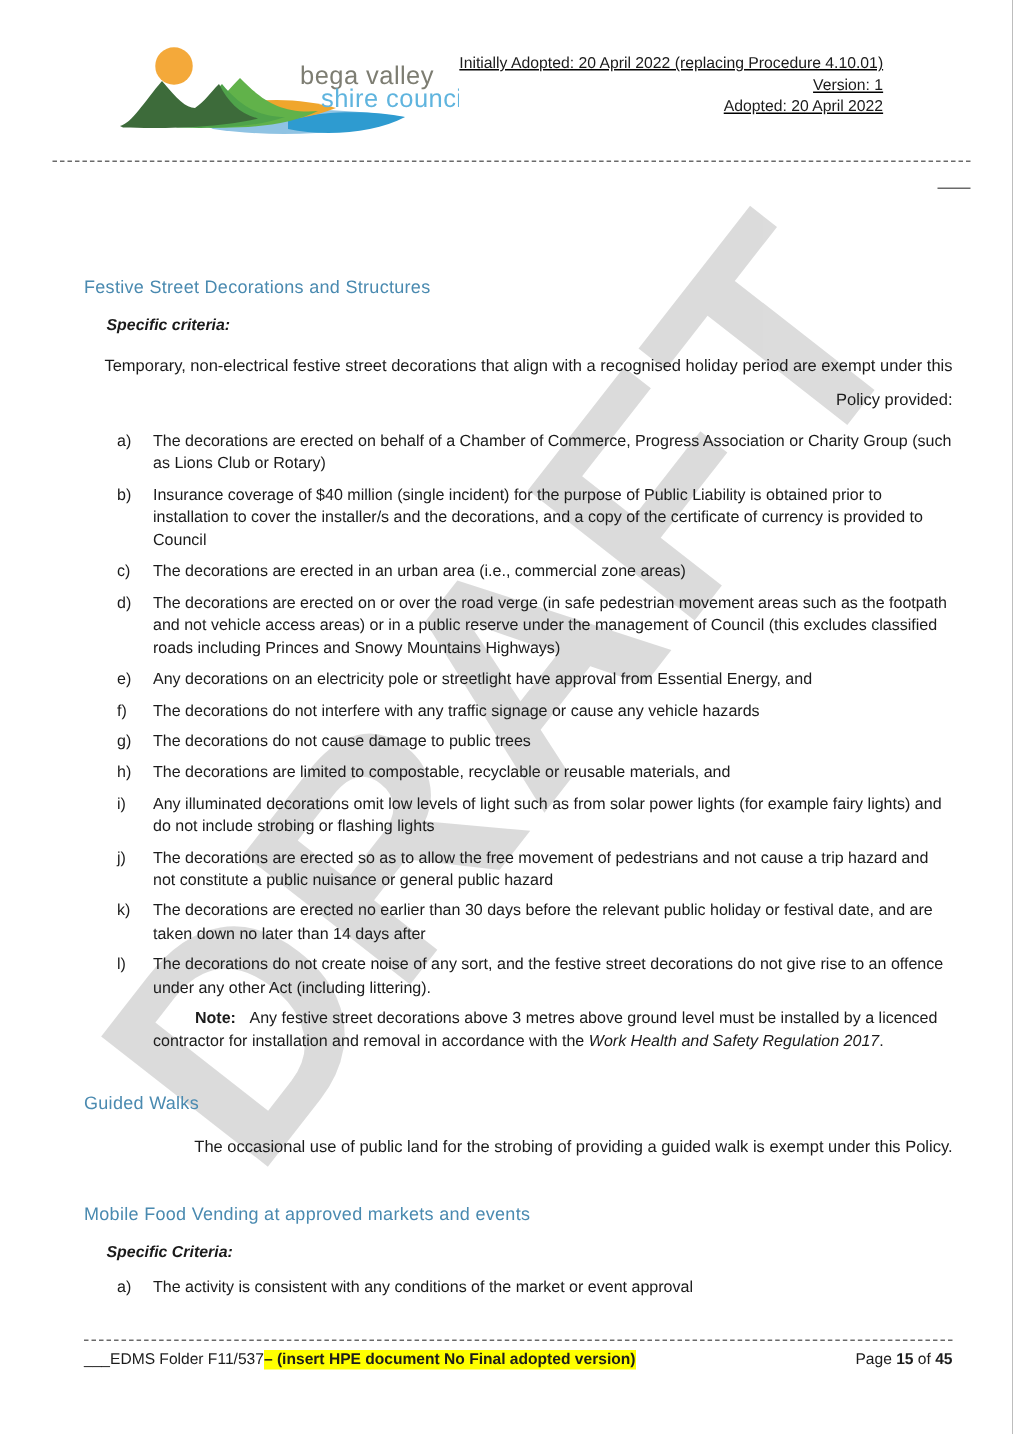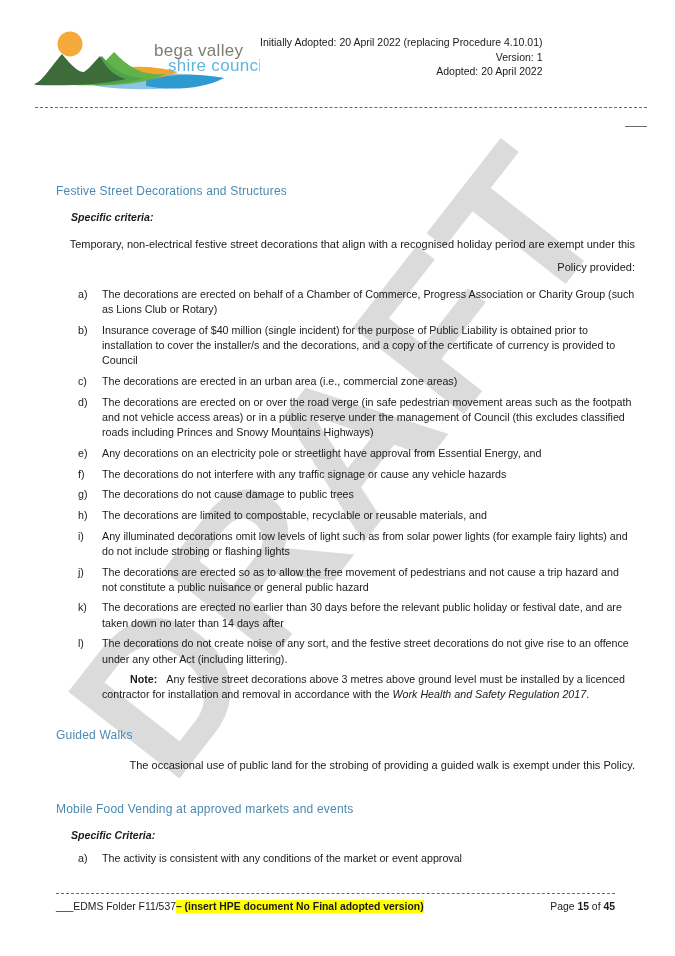--- a/index.html
+++ b/index.html
@@ -38,21 +38,22 @@
     user-select: none;
   }
 
   
   .header {
     position: relative;
     z-index: 2;
     padding: 26px 40px 0 28px;
     display: flex;
     align-items: flex-start;
-    justify-content: flex-start;
+    justify-content: center;
+    text-decoration: underline;
   }
   .logo-wrap {
     width: 232px;
     height: 74px;
     flex: none;
   }
   .logo-wrap svg { display: block; width: 232px; height: 74px; }
 
   .header-meta {
     text-align: right;
@@ -156,21 +157,21 @@
   .note-block .note-gap { display: inline-block; width: 9px; }
   em.ital { font-style: italic; }
 
   
   .footer {
     position: absolute;
     left: 0;
     right: 0;
     bottom: 42px;
     z-index: 2;
-    padding: 0 60px 0 56px;
+    padding: 0 40px 0 56px;
   }
   .footer-rule {
     border-top: 1px dashed #6a6a6a;
     margin: 0 0 5px 0;
     height: 0;
   }
   .footer-row {
     display: flex;
     align-items: baseline;
     justify-content: space-between;

